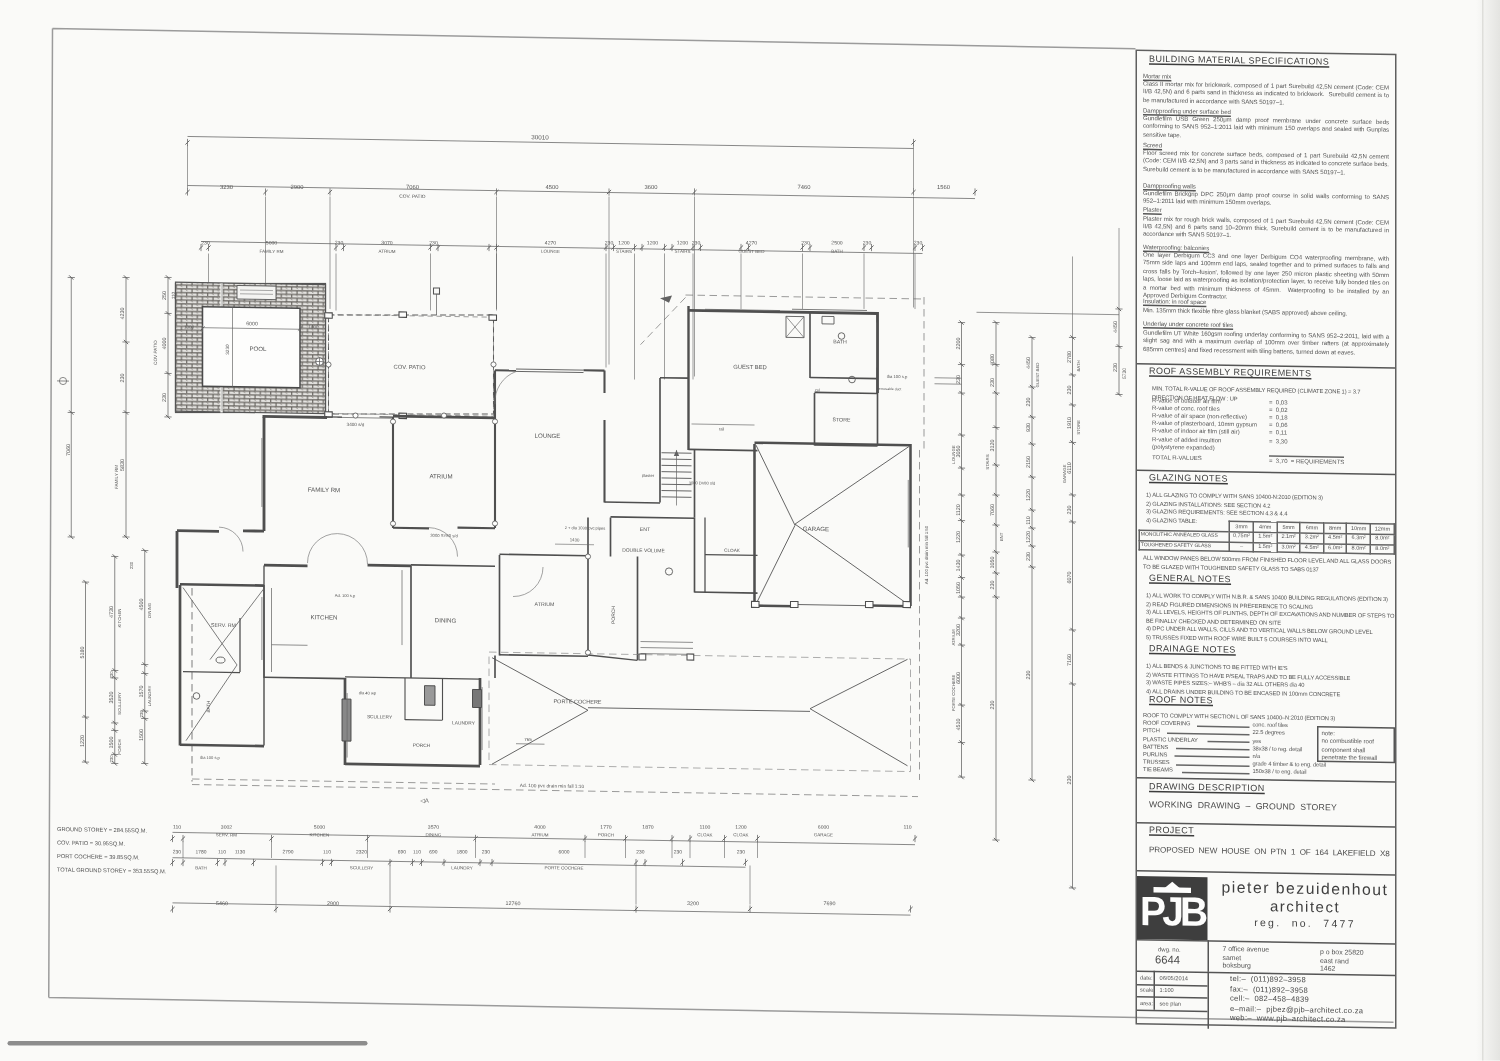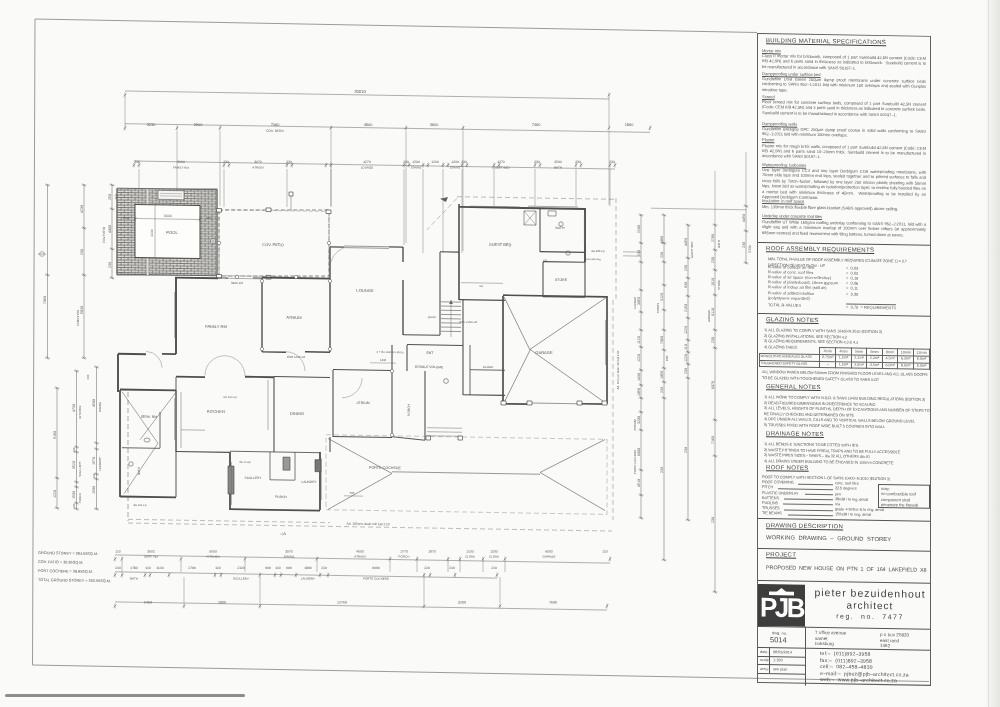--- a/index.html
+++ b/index.html
@@ -906,21 +906,21 @@
     <text x="23.5" y="33" font-size="26" font-weight="bold" fill="#fdfdfc" font-family="Liberation Sans" text-anchor="middle" letter-spacing="-2.5" transform="scale(1,1.05) translate(0,-2)">PJB</text>
   </svg>
   <div class="abs" style="left:52px;top:551px;width:120px;text-align:center;color:#3f3f3f;">
     <div style="font-size:10.5px;letter-spacing:1px;white-space:nowrap;">pieter bezuidenhout</div>
     <div style="font-size:10px;letter-spacing:1px;margin-top:1px;">architect</div>
     <div style="font-size:7px;letter-spacing:1.5px;margin-top:2px;">reg.&nbsp; no.&nbsp; 7477</div>
   </div>
   <div class="sep" style="top:592px;"></div>
   <div class="abs" style="left:47px;top:592px;width:0;height:21px;border-left:1px solid #555;"></div>
   <div class="abs" style="left:14px;top:596px;font-size:4px;color:#555;">dwg. no.</div>
-  <div class="abs" style="left:12px;top:601px;font-size:7.5px;color:#4a4a4a;">5014</div>
+  <div class="abs" style="left:12px;top:601px;font-size:7.5px;color:#4a4a4a;">6644</div>
   <div class="abs" style="left:57px;top:595px;font-size:4.6px;line-height:5.6px;color:#555;">7 office avenue<br>samet<br>boksburg</div>
   <div class="abs" style="left:122px;top:596px;font-size:4.6px;line-height:5.6px;color:#555;">p o box 25820<br>east rand<br>1462</div>
   <div class="sep" style="top:613px;"></div>
 
   <div class="abs" style="left:47px;top:613px;width:0;height:38px;border-left:1px solid #555;"></div>
   <div class="abs" style="left:11px;top:613px;width:0;height:26px;border-left:0.7px solid #555;"></div>
   <div class="abs" style="left:0px;top:621.5px;width:47px;height:0;border-top:0.7px solid #555;"></div>
   <div class="abs" style="left:0px;top:630px;width:47px;height:0;border-top:0.7px solid #555;"></div>
   <div class="abs" style="left:0px;top:638.5px;width:47px;height:0;border-top:0.7px solid #555;"></div>
   <div class="abs" style="left:2px;top:615.5px;font-size:3.8px;color:#555;">date:</div>

